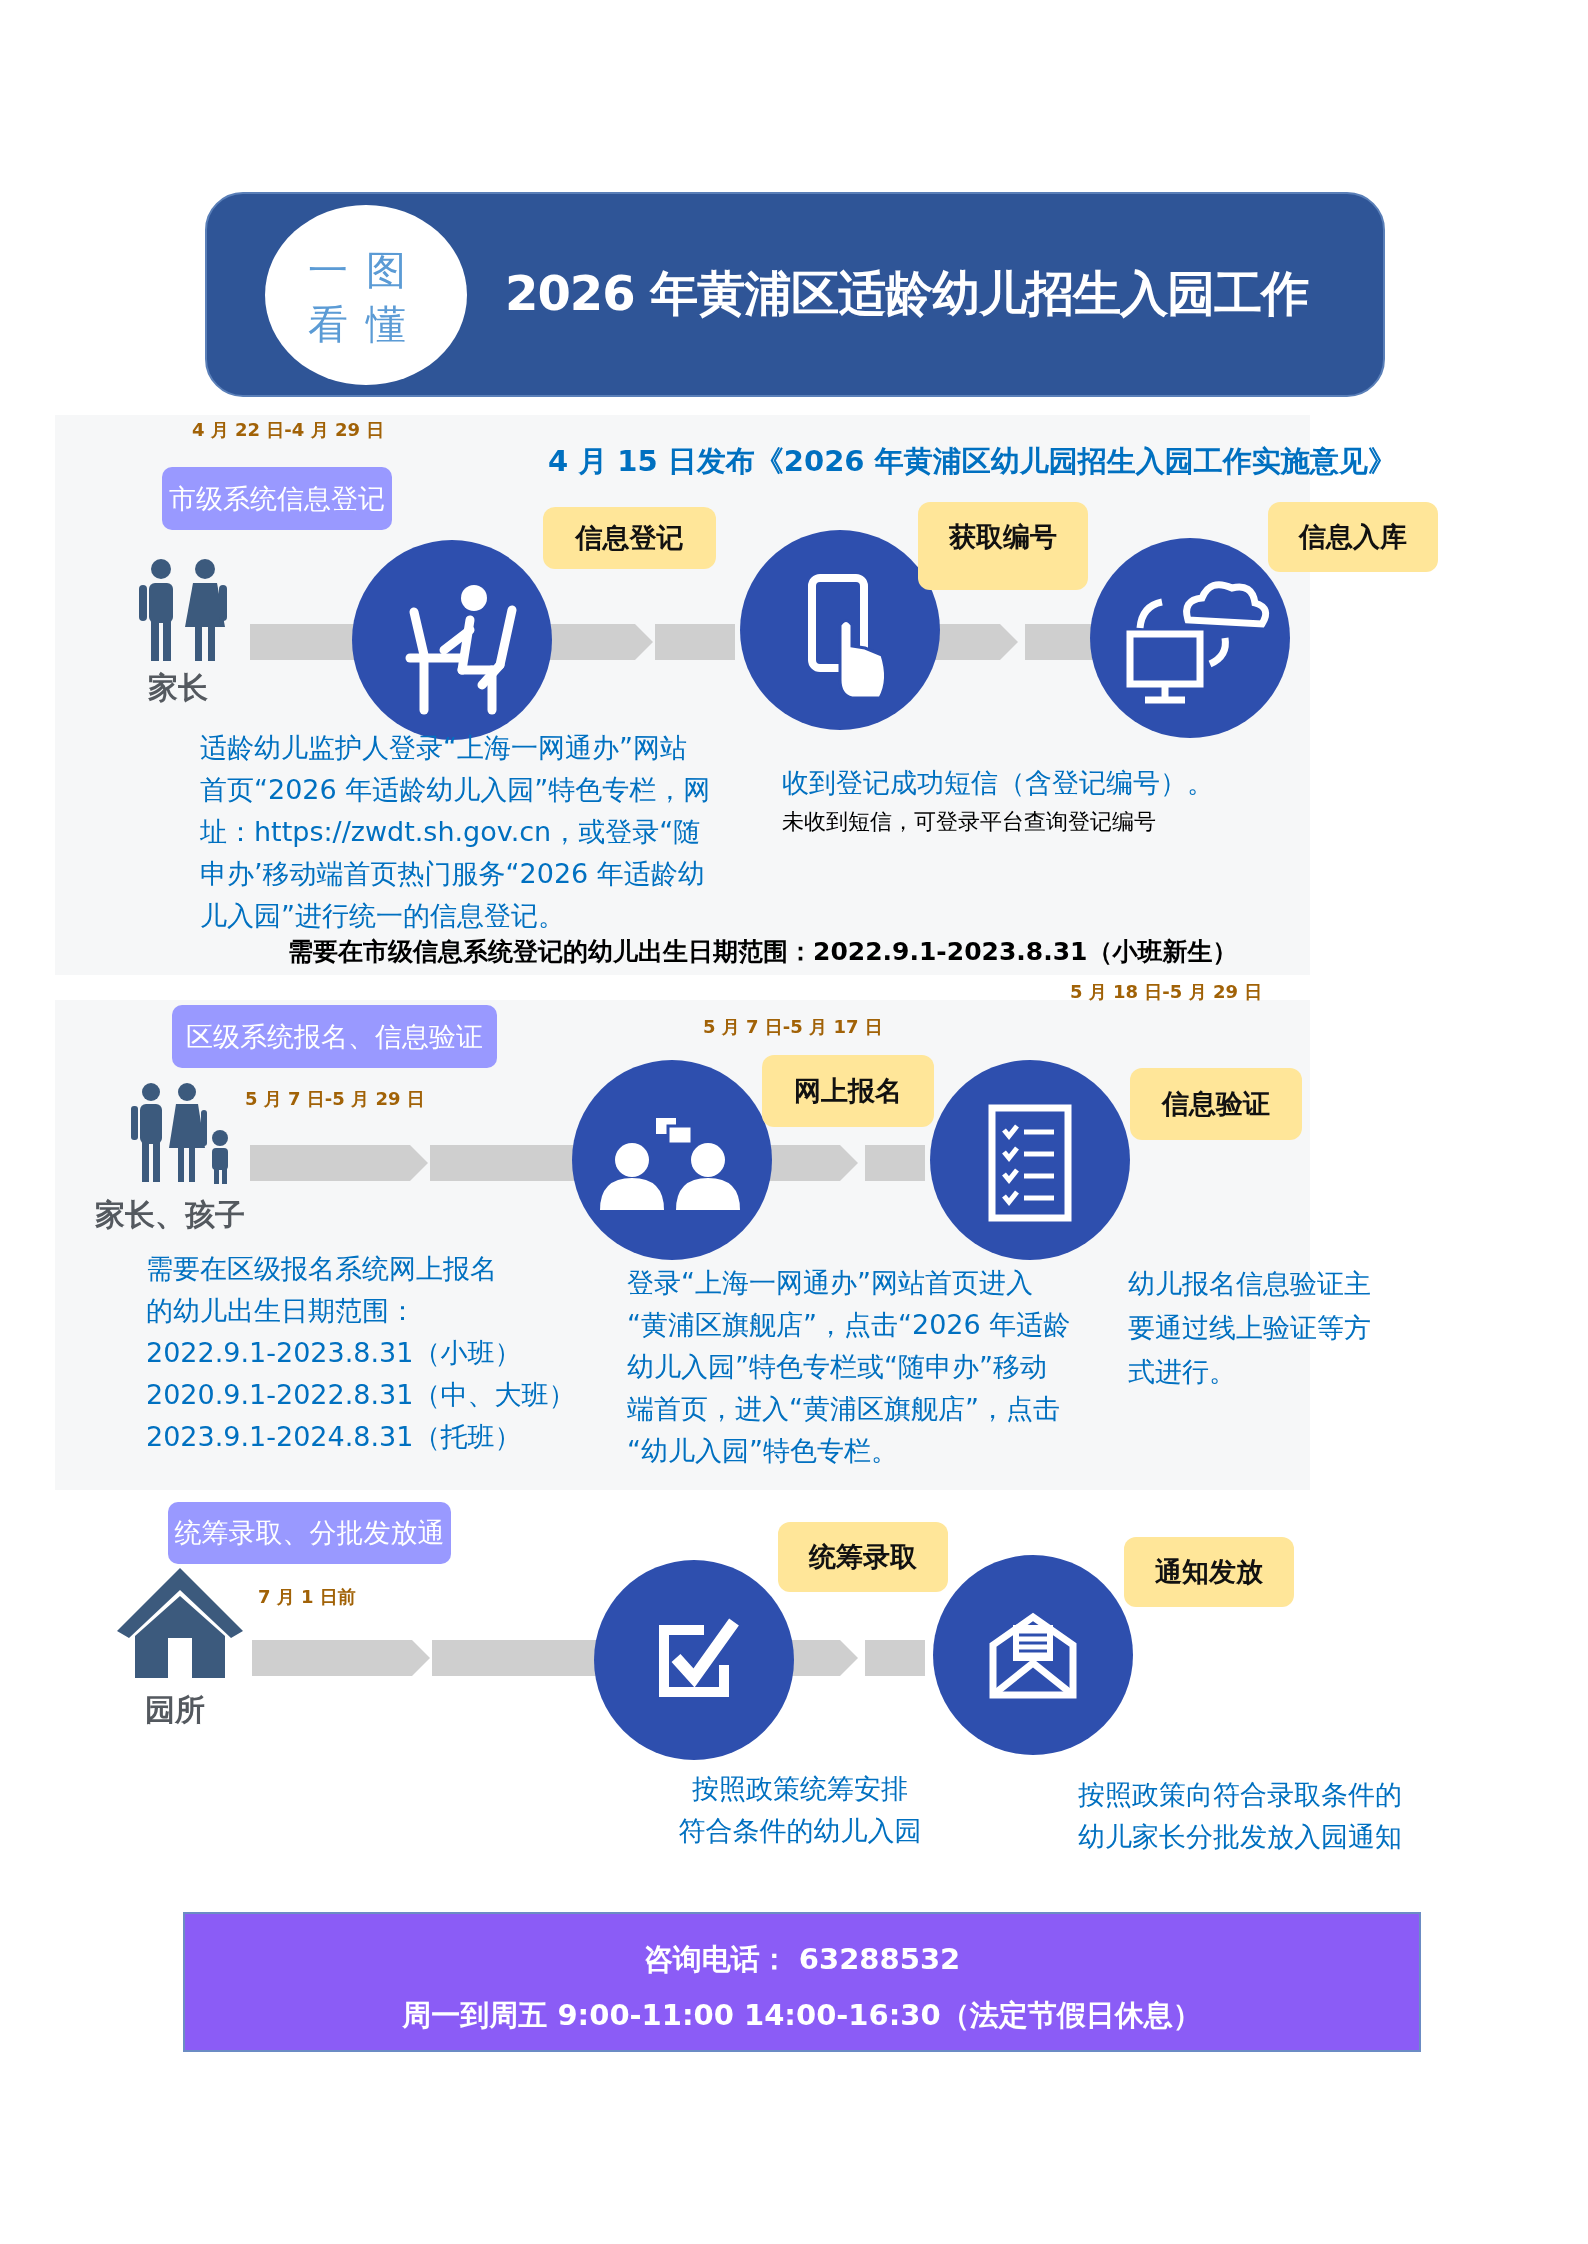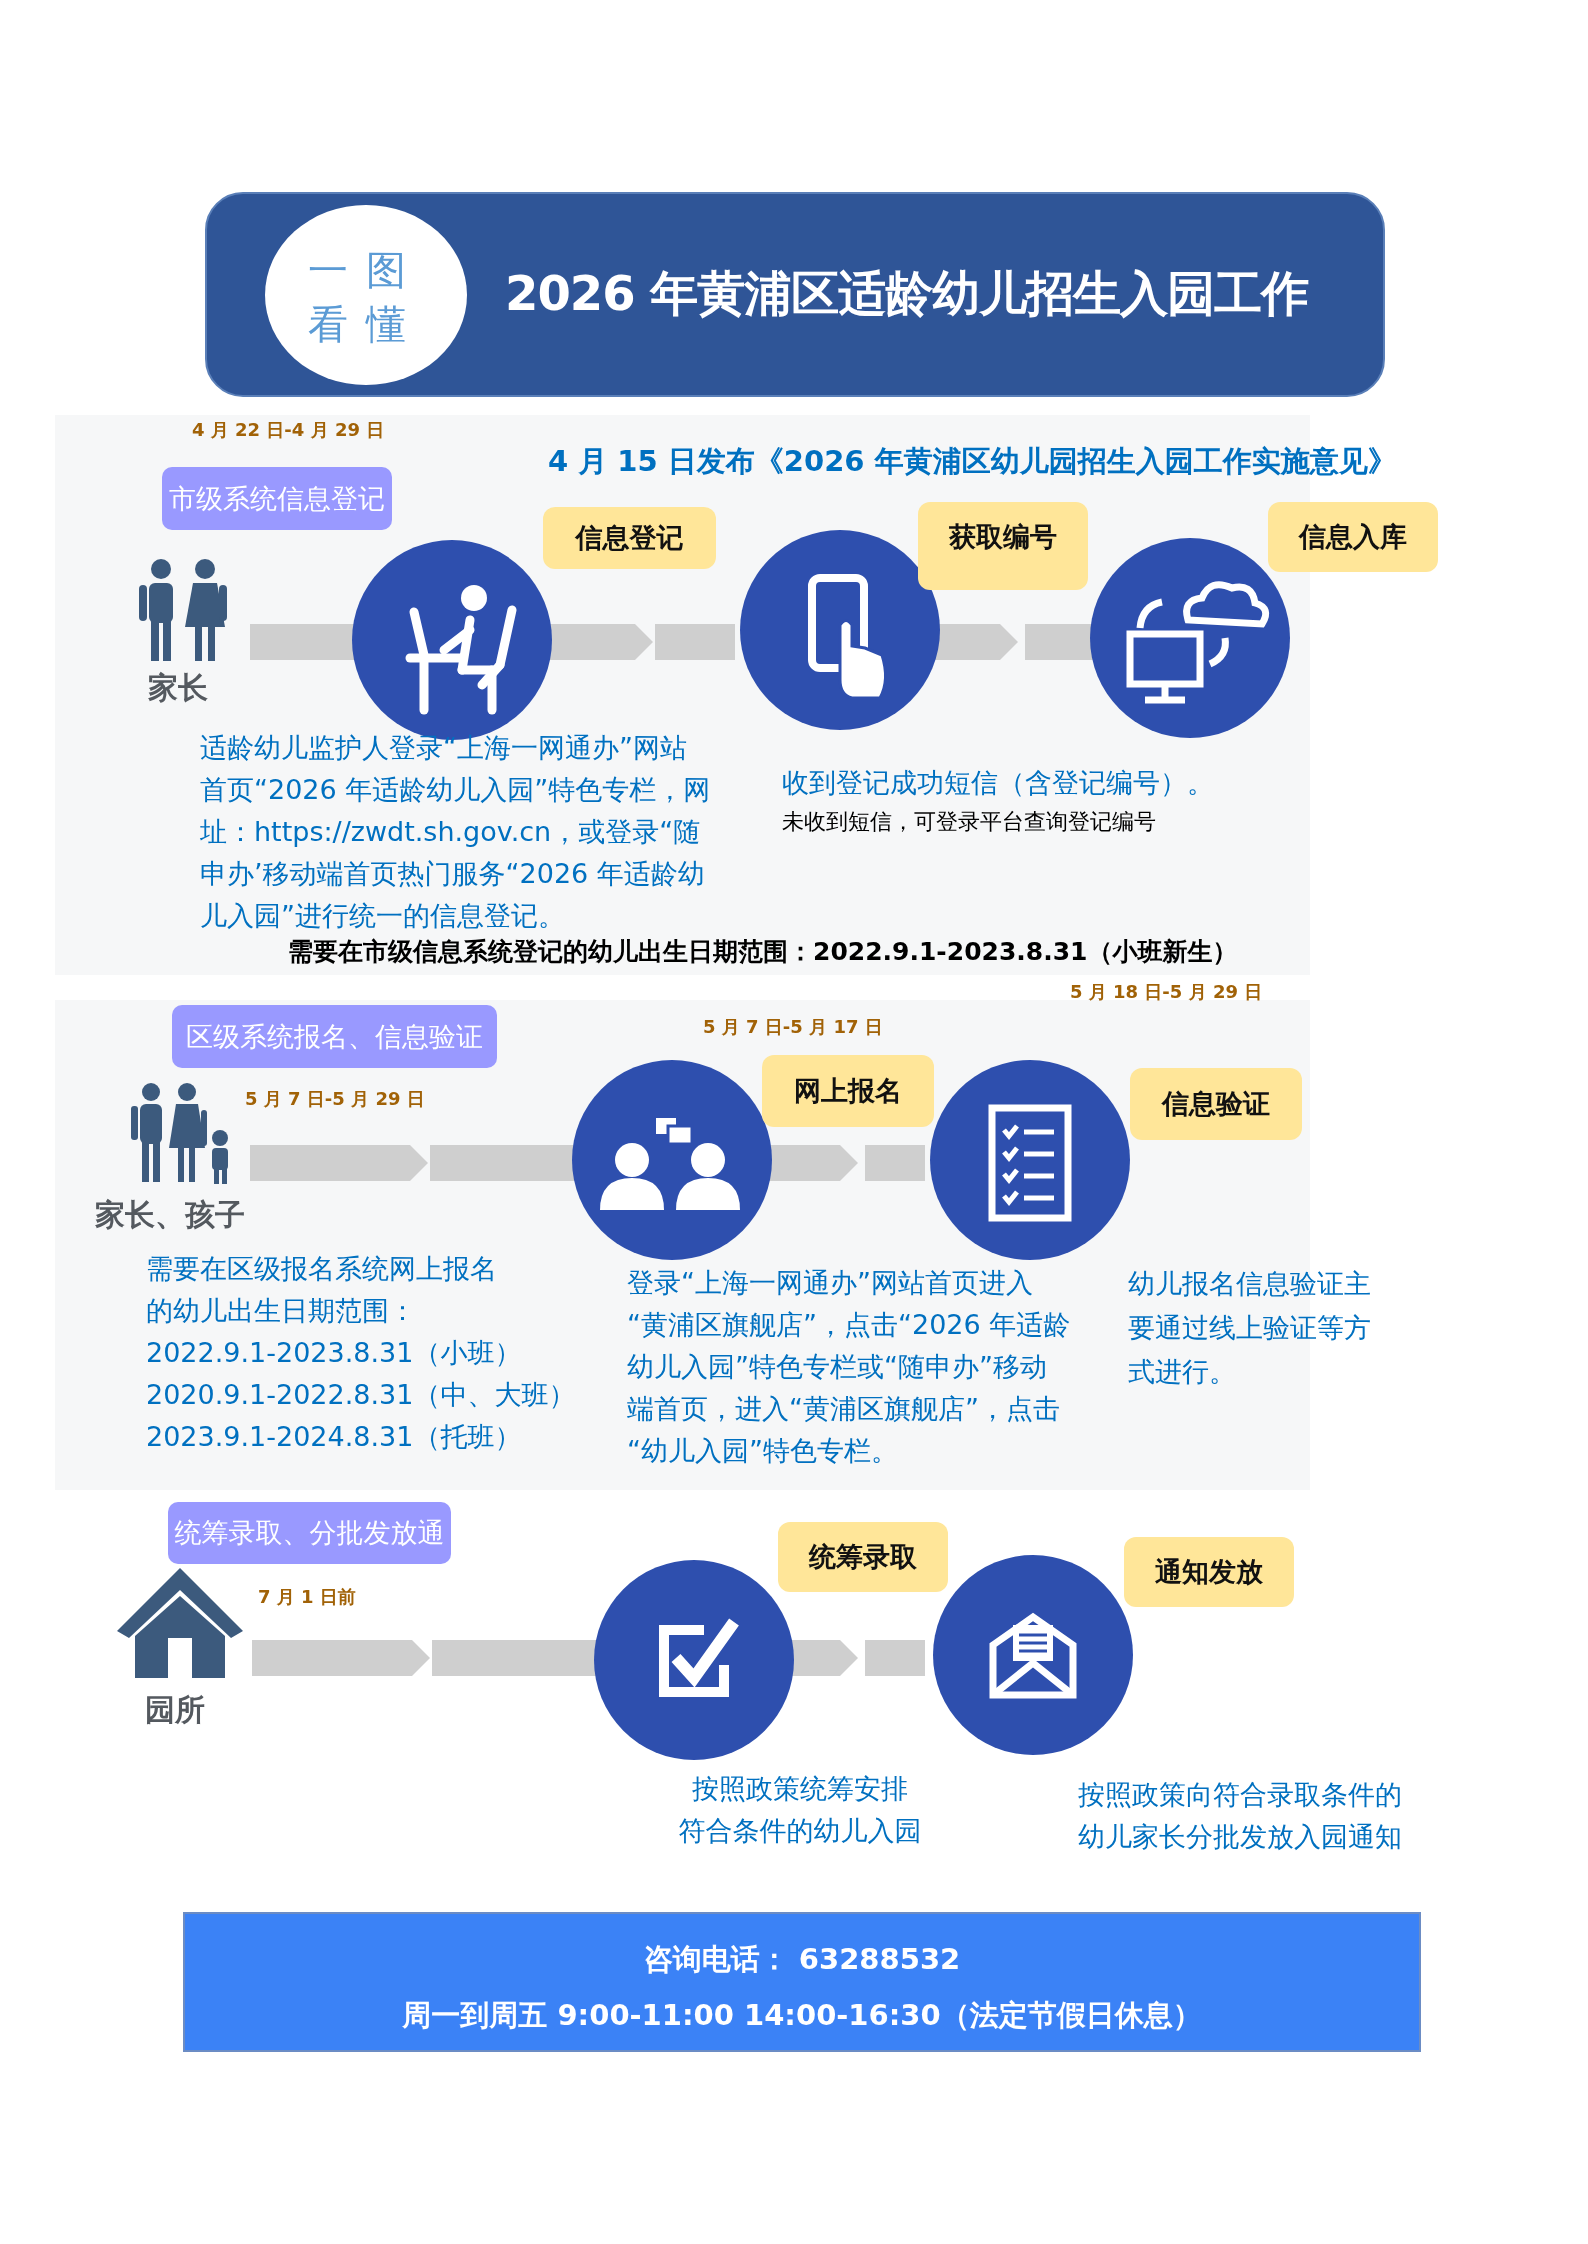--- a/index.html
+++ b/index.html
@@ -16,21 +16,21 @@
   .panel { background:#f6f7f8; }
   .lavender { background:#9999ff; color:#fff; font-size:27px; border-radius:10px; text-align:center; box-sizing:border-box; }
   .yellow { background:#ffe699; color:#111; font-size:27px; font-weight:bold; border-radius:12px; text-align:center; box-sizing:border-box; }
   .purple { color:#a16207; font-size:18px; font-weight:bold; white-space:nowrap; }
   .blue { color:#0070c0; font-size:27px; line-height:42px; }
   .red { color:#000000; }
   .circle { border-radius:50%; background:#2e4fae; }
   .arrowbar { height:36px; background:#cfcfcf; }
   .chev { width:0; height:0; border-top:18px solid transparent; border-bottom:18px solid transparent; border-left:18px solid #cfcfcf; }
   .role { color:#54595f; font-size:30px; font-weight:bold; white-space:nowrap; }
-  .footer { left:183px; top:1912px; width:1238px; height:140px; background:#3b82f6; border:2px solid #6b8cc4; box-sizing:border-box; color:#fff; text-align:center; }
+  .footer { left:183px; top:1912px; width:1238px; height:140px; background:#8b5cf6; border:2px solid #6b8cc4; box-sizing:border-box; color:#fff; text-align:center; }
   .footer div { font-size:29px; font-weight:bold; }
   svg { display:block; }
 </style>
 </head>
 <body>
 
 <div class="abs header"></div>
 <div class="abs badge-circle"></div>
 <div class="abs badge-t" style="top:243px;">一图</div>
 <div class="abs badge-t" style="top:297px;">看懂</div>

